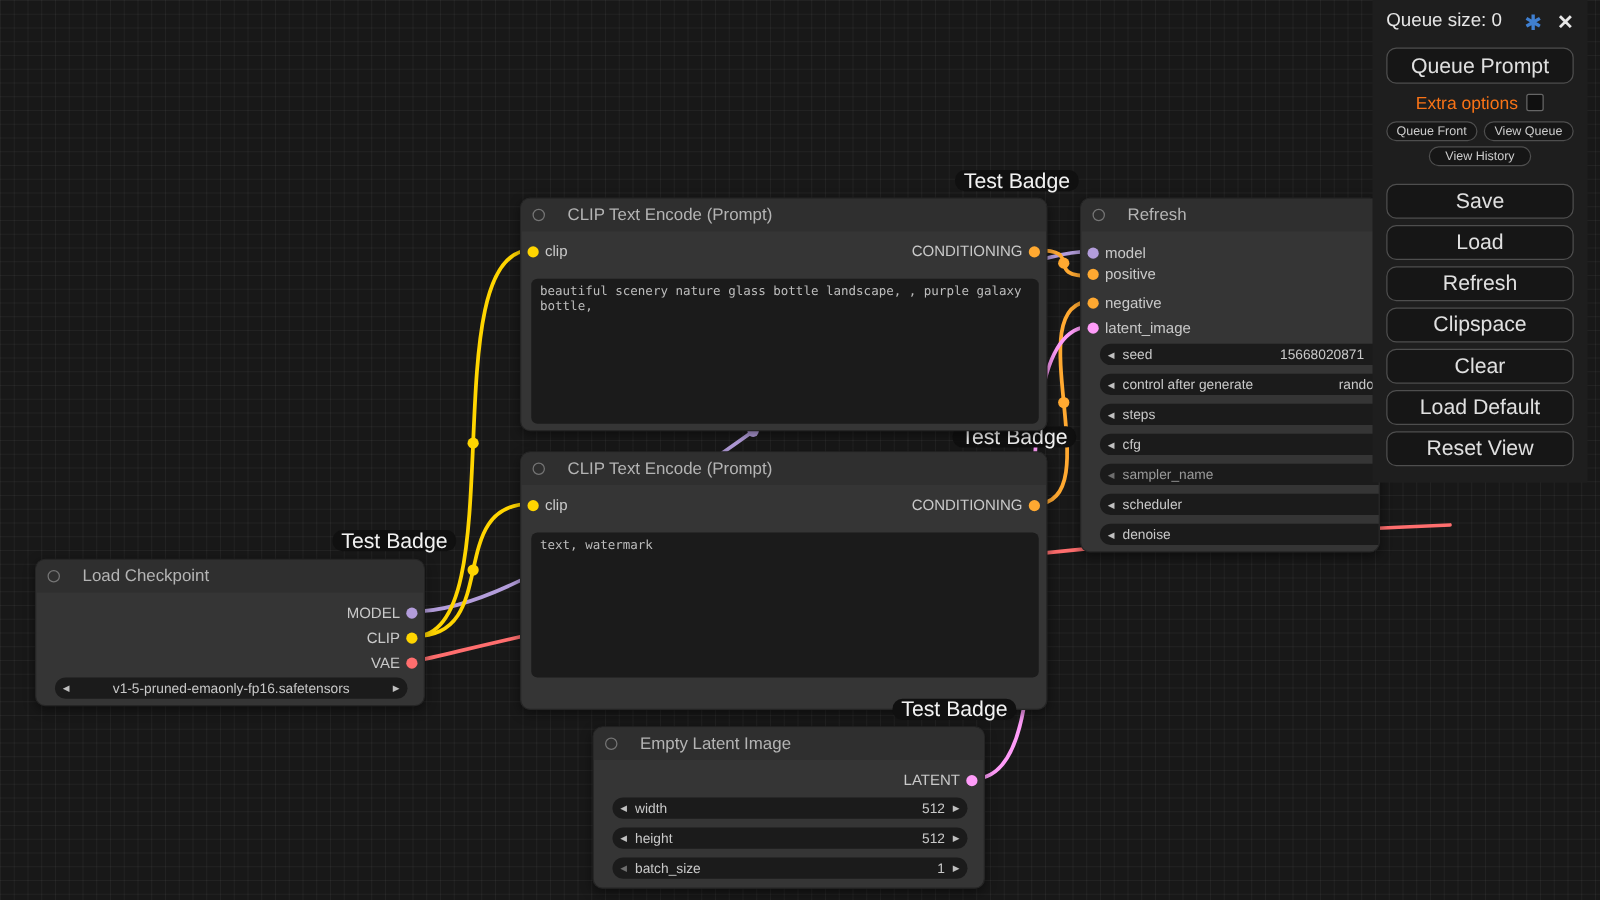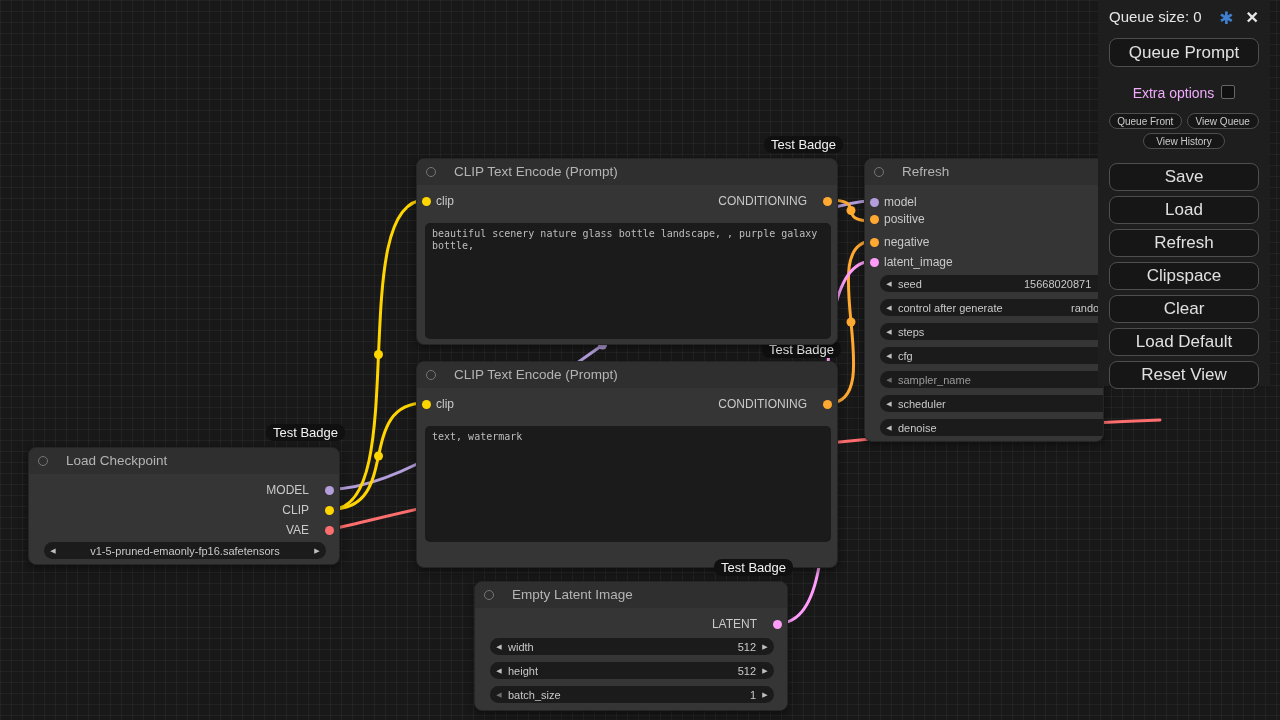--- a/index.html
+++ b/index.html
@@ -23,51 +23,51 @@
   .clip-node{overflow:hidden;}
   .ntitle{position:absolute;left:0;top:0;right:0;height:26px;background:#2f2f2f;
     border-radius:7px 7px 0 0;color:#b4b4b4;font-size:13.5px;line-height:26px;padding-left:37px;
     box-sizing:border-box;white-space:nowrap;overflow:hidden;}
   .cdot{position:absolute;left:9px;top:8px;width:10px;height:10px;border:1.5px solid #757575;
     border-radius:50%;box-sizing:border-box;background:transparent;}
   .slot{position:absolute;height:16px;line-height:16px;font-size:12px;color:#c9c9c9;white-space:nowrap;}
   .slot .dot{position:absolute;top:4px;width:9px;height:9px;border-radius:50%;}
   .slot.in{left:0;padding-left:19px;}
   .slot.in .dot{left:5px;}
-  .slot.out{right:0;padding-right:30px;text-align:right;}
+  .slot.out{right:0;padding-right:19px;text-align:right;}
   .slot.out .dot{right:5px;}
   .dot-model{background:#b39ddb}.dot-clip{background:#ffd500}.dot-vae{background:#ff6e6e}
   .dot-cond{background:#ffa931}.dot-latent{background:#ff9cf9}
 
   .widget{position:absolute;height:17px;background:#1b1b1b;border-radius:9px;display:flex;
     align-items:center;font-size:11px;color:#c9c9c9;box-sizing:border-box;}
   .wa{width:18px;text-align:center;font-size:7px;color:#c0c0c0;flex:0 0 auto;}
   .wa.dima{color:#6e6e6e;}
   .wl{white-space:nowrap;}
   .wv{margin-left:auto;white-space:nowrap;}
   .combo .wl{flex:1;text-align:center;}
   .ta{position:absolute;background:#1b1b1b;border-radius:5px;color:#bdbdbd;
     font-family:"DejaVu Sans Mono",monospace;font-size:10px;line-height:11.5px;
     padding:5px 7px;box-sizing:border-box;white-space:pre-wrap;word-break:break-word;}
 
-  .badge{position:absolute;background:#101010;color:#f2f2f2;font-size:13px;height:17px;
+  .badge{position:absolute;background:#101010;color:#f2f2f2;font-size:17px;height:17px;
     line-height:17px;padding:0 7px;border-radius:8px;z-index:3;white-space:nowrap;}
   .badge.under{z-index:1;}
 
   #menu{position:absolute;left:1098px;top:0;width:172px;height:386px;background:#1e1e1e;
     z-index:5;box-sizing:border-box;padding:8px 11px;}
   .mrow1{display:flex;align-items:flex-start;height:24px;}
   .qsize{flex:1;font-size:15px;color:#e6e6e6;}
   .gear{color:#3f7fd0;font-size:17px;margin-right:12px;cursor:pointer;}
   .xclose{color:#e8e8e8;font-size:16px;font-weight:bold;cursor:pointer;}
   button{background:#161616;border:1px solid #4e4e4e;border-radius:8px;color:#e0e0e0;
     font-family:"Liberation Sans",sans-serif;cursor:pointer;}
   .qbtn{display:block;width:100%;height:29px;font-size:17px;margin-top:6px;}
-  .extra{display:flex;justify-content:center;gap:7px;height:26px;
-    font-size:14px;color:#f0abfc;margin-top:18px;}
+  .extra{display:flex;align-items:center;justify-content:center;gap:7px;height:26px;
+    font-size:14px;color:#f97316;margin-top:2px;}
   .cb{width:12px;height:12px;border:1px solid #666;background:#101010;border-radius:2px;
     display:inline-block;cursor:pointer;}
   .srow{display:flex;gap:5px;margin-top:2px;}
   .sbtn{flex:1;height:16px;font-size:10px;color:#ccc;padding:0;}
   .srow.c{justify-content:center;margin-top:4px;}
   .srow.c .sbtn{flex:0 0 auto;padding:0 12px;}
   .mbtn{display:block;width:100%;height:28px;font-size:17px;margin-top:5px;}
   .mbtn.first{margin-top:14px;}
 </style>
 </head>

